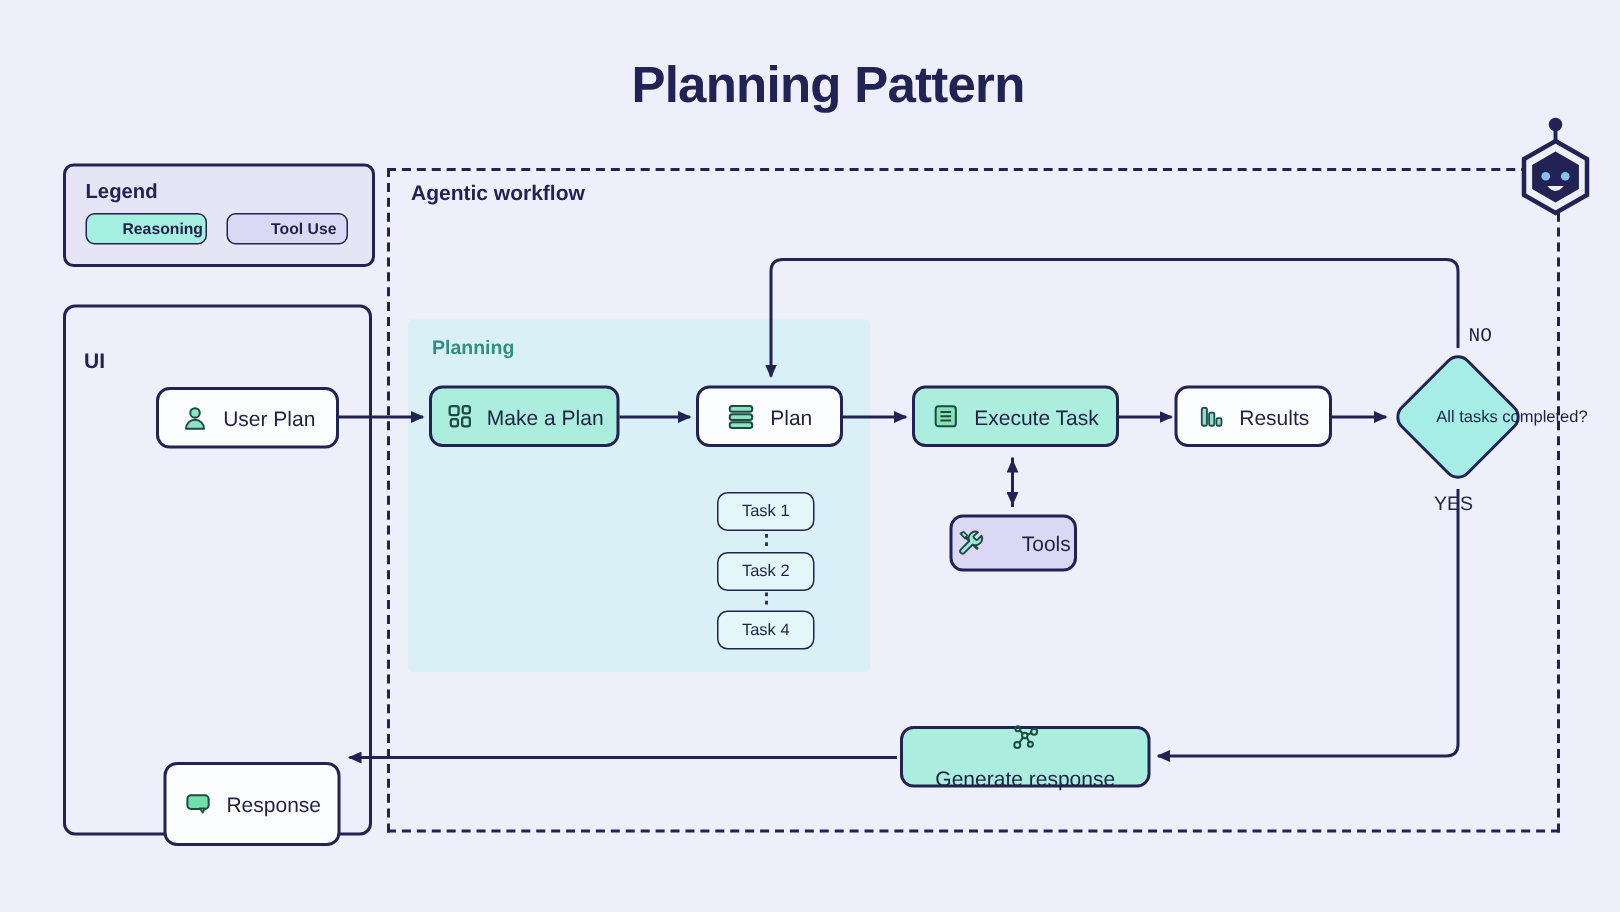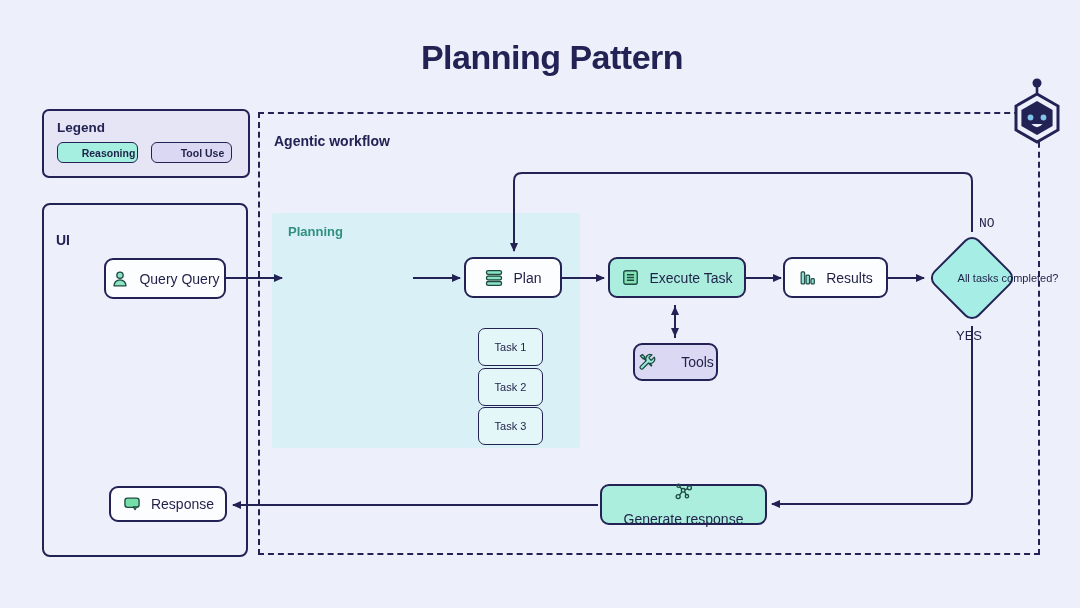--- a/index.html
+++ b/index.html
@@ -47,21 +47,21 @@
   .node{
     position:absolute;height:41px;display:flex;align-items:center;justify-content:center;
     gap:9px;border:2px solid var(--ink,#232254);border-radius:9px;
     box-sizing:border-box;background:var(--node-bg,#fcfdff);
     font-size:14px;color:var(--text,#1f2148);z-index:2;
   }
   .node.teal{background:var(--teal-fill,#aceede);}
   .node.lav{background:var(--lavender-fill,#dbd8f3);}
   .node .icon{display:flex;align-items:center;}
   .task{
-    position:absolute;left:478px;width:65px;height:38px;
+    position:absolute;left:478px;width:65px;height:26px;
     display:flex;align-items:center;justify-content:center;
     border:1.5px solid var(--ink,#232254);border-radius:7px;
     background:var(--task-fill,#e3f6f8);font-size:11px;color:var(--text,#1f2148);
     box-sizing:border-box;z-index:2;
   }
   .diamond{
     position:absolute;left:940px;top:246px;width:64px;height:64px;
     transform:rotate(45deg);background:var(--diamond-fill,#a6ede6);
     border:2px solid var(--ink,#232254);border-radius:10px;box-sizing:border-box;z-index:2;
   }
@@ -90,21 +90,21 @@
       <div class="chip lav">
         <span>Tool Use</span>
       </div>
     </div>
   </div>
 
   <div class="panel ui-box"></div>
   <div class="panel-label" style="left:56px;top:232px;">UI</div>
 
   <div class="workflow-box"></div>
-  <div class="panel-label" style="left:274px;top:133px;">Agentic workflow</div>
+  <div class="panel-label" style="left:274px;top:120px;">Agentic workflow</div>
 
   <div class="planning-region"></div>
   <div class="planning-label">Planning</div>
 
   <svg class="arrows" width="1080" height="608">
     <defs>
       <marker id="ah" markerWidth="9" markerHeight="8" refX="8" refY="4" orient="auto" markerUnits="userSpaceOnUse">
         <path d="M0,0 L9,4 L0,8 z" fill="#232254"></path>
       </marker>
     </defs>
@@ -124,33 +124,44 @@
     </g>
   </svg>
 
   <div class="node" style="left:104px;top:258px;width:122px;">
     <span class="icon">
       <svg width="20" height="20" viewBox="0 0 24 24">
         <circle cx="12" cy="7.5" r="3.8" fill="#8be3c2" stroke="#1d4a42" stroke-width="1.6"></circle>
         <path d="M4.8 20.2a7.2 7.2 0 0 1 14.4 0z" fill="#8be3c2" stroke="#1d4a42" stroke-width="1.6" stroke-linejoin="round"></path>
       </svg>
     </span>
-    <span>Query Query</span>
-  </div>
-
-  <div class="node" style="left:109px;top:486px;width:118px;height:36px;">
+    <span>User Plan</span>
+  </div>
+
+  <div class="node" style="left:109px;top:508px;width:118px;height:56px;">
     <span class="icon">
       <svg width="20" height="20" viewBox="0 0 24 24">
         <rect x="3.5" y="5" width="17" height="11" rx="3" fill="#74dfa8" stroke="#1d4a42" stroke-width="1.6"></rect>
         <path d="M13.5 15.5 l2.2 3.4 1.8-3.4z" fill="#74dfa8" stroke="#1d4a42" stroke-width="1.4" stroke-linejoin="round"></path>
       </svg>
     </span>
     <span>Response</span>
   </div>
 
+  <div class="node teal" style="left:286px;top:257px;width:127px;">
+    <span class="icon">
+      <svg width="19" height="19" viewBox="0 0 24 24" fill="none" stroke="#1d4a42" stroke-width="1.9">
+        <rect x="3.5" y="3.5" width="7.5" height="7.5" rx="1.8"></rect>
+        <rect x="14.5" y="3.5" width="6" height="6" rx="1.8"></rect>
+        <rect x="4.5" y="14.5" width="6" height="6" rx="1.8"></rect>
+        <rect x="14" y="13" width="6.5" height="7.5" rx="1.8"></rect>
+      </svg>
+    </span>
+    <span>Make a Plan</span>
+  </div>
 
   <div class="node teal" style="left:608px;top:257px;width:138px;">
     <span class="icon">
       <svg width="19" height="19" viewBox="0 0 24 24">
         <rect x="3.5" y="3.5" width="17" height="17" rx="2.5" fill="#85e2b5" stroke="#1d4a42" stroke-width="1.7"></rect>
         <path d="M7.5 8.5h9M7.5 12h9M7.5 15.5h9" stroke="#1d4a42" stroke-width="1.7" fill="none"></path>
       </svg>
     </span>
     <span>Execute Task</span>
   </div>
@@ -206,21 +217,21 @@
     <span>Generate response</span>
   </div>
 
   <div class="task" style="top:328px;">
     <span>Task 1</span>
   </div>
   <div class="task" style="top:368px;">
     <span>Task 2</span>
   </div>
   <div class="task" style="top:407px;">
-    <span>Task 3</span>
+    <span>Task 4</span>
   </div>
 
   <div class="diamond"></div>
   <div class="diamond-label">All tasks completed?</div>
   <div class="branch-label" style="left:979px;top:216px;font-family:Liberation Mono, monospace;">NO</div>
   <div class="branch-label" style="left:956px;top:328px;">YES</div>
 
   <div class="robot">
     <svg width="60" height="84" viewBox="0 0 60 84">
       <line x1="30" y1="13" x2="30" y2="21" stroke="#232254" stroke-width="2.6"></line>

